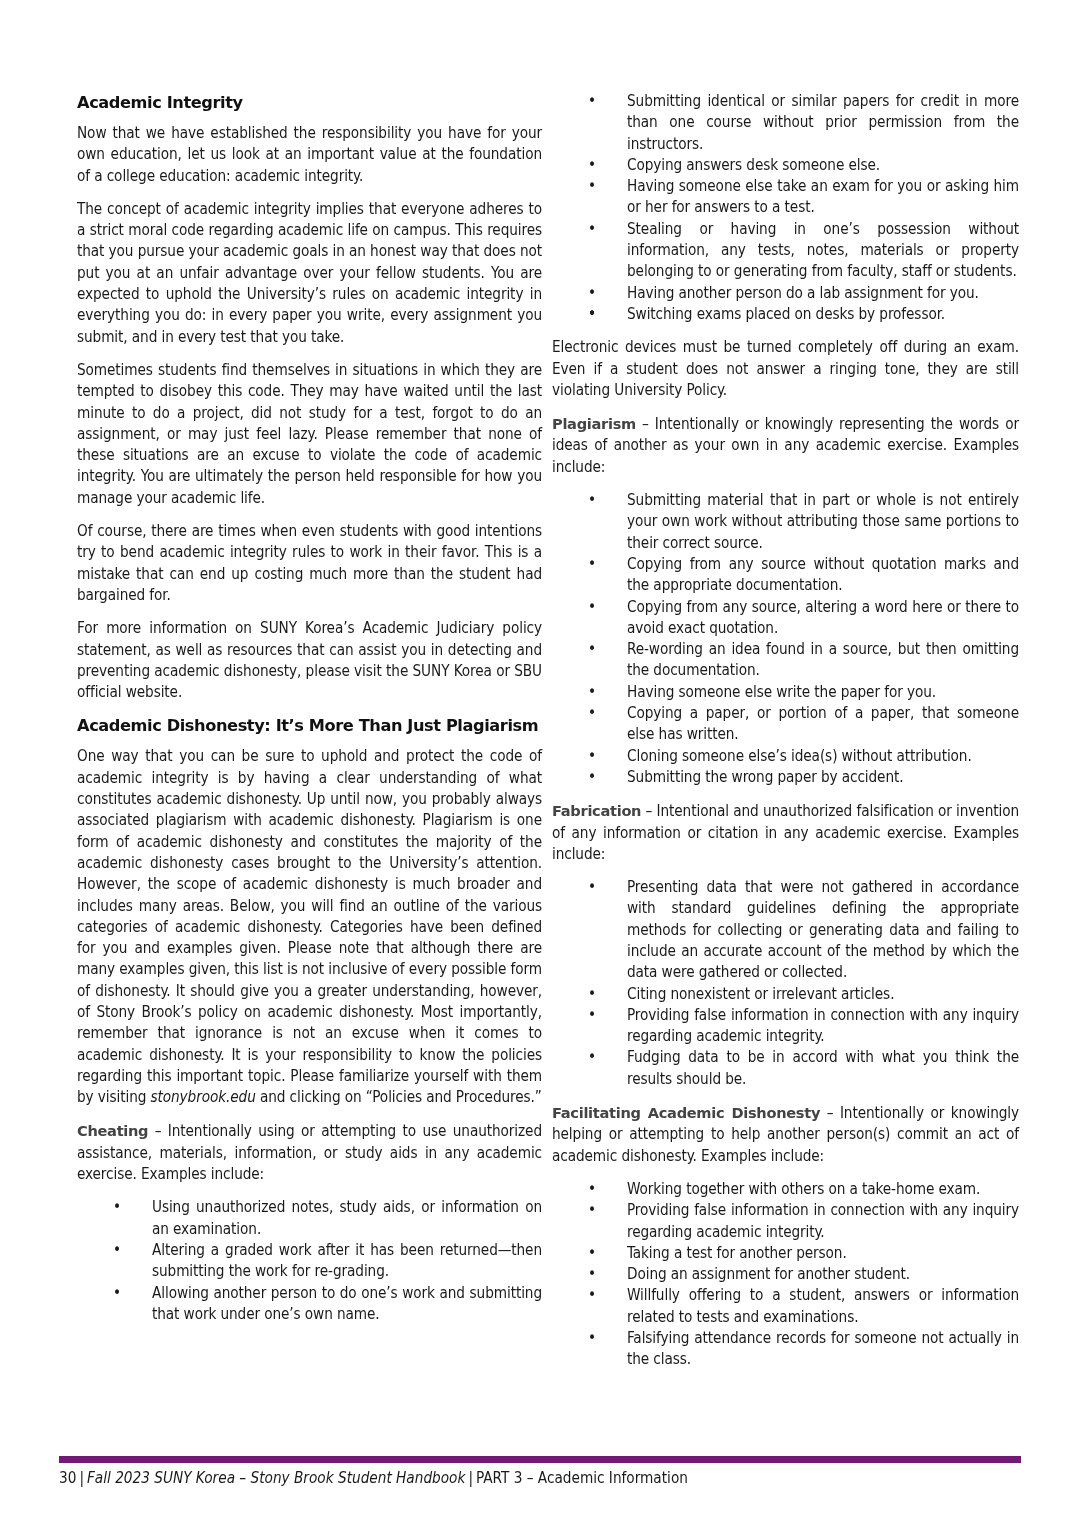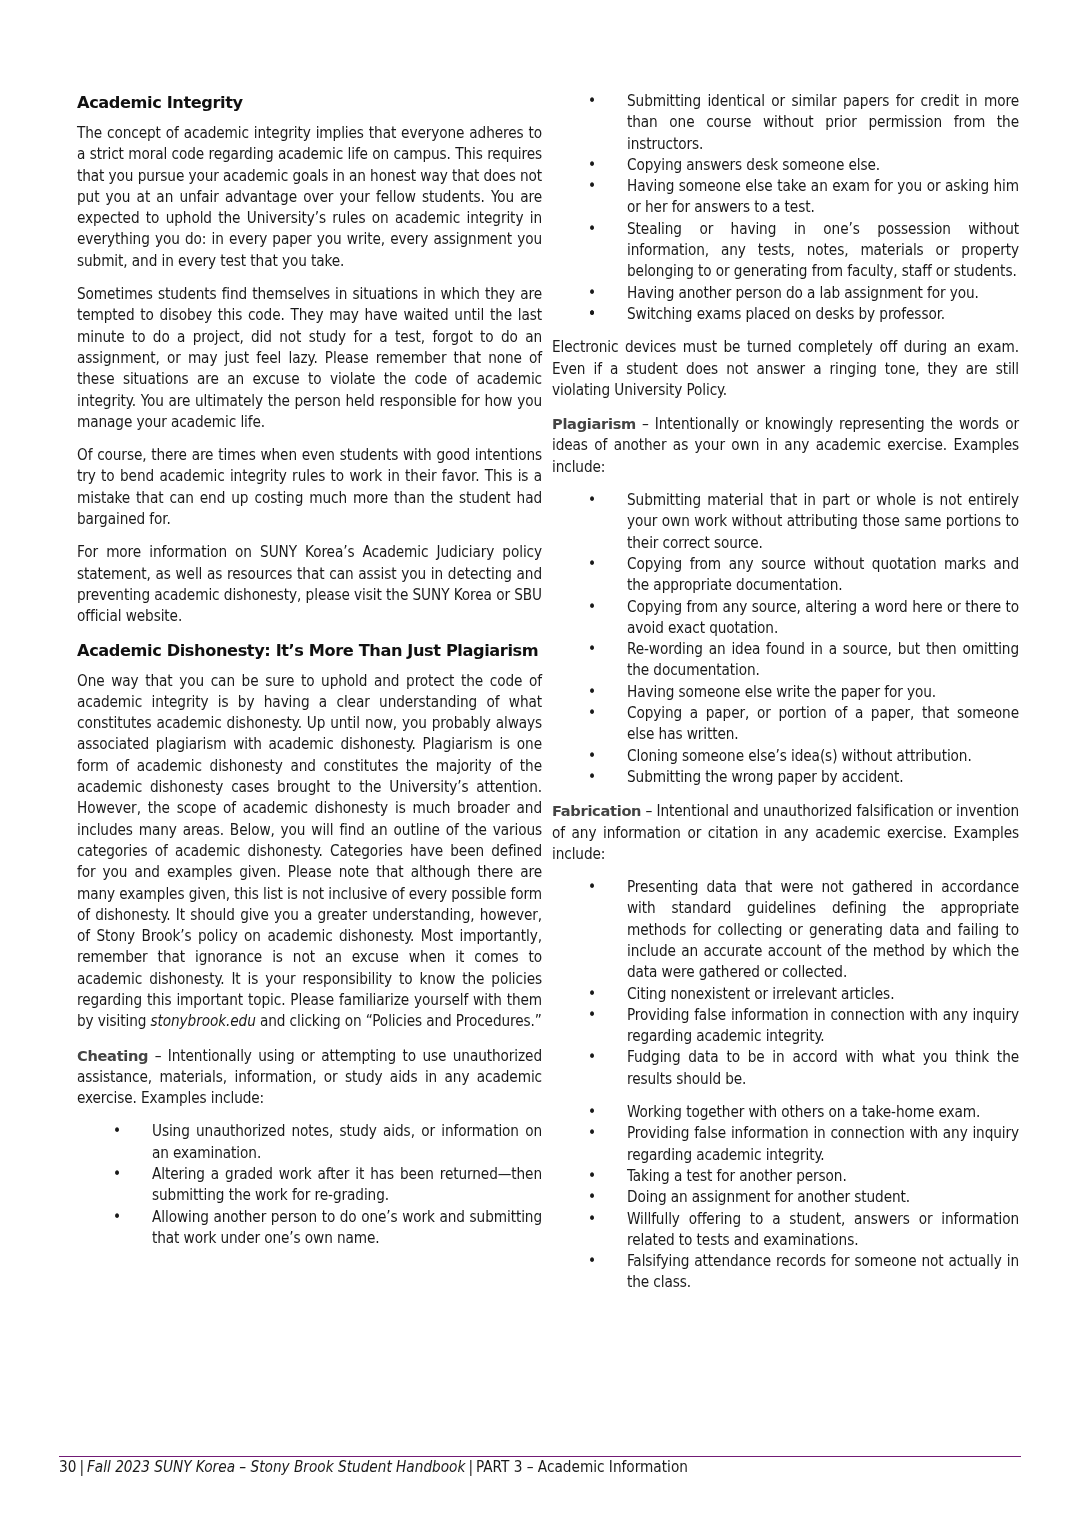--- a/index.html
+++ b/index.html
@@ -23,30 +23,31 @@
   p { margin: 0 0 12px 0; text-align: justify; }
   .term { font-weight: bold; color: #444; font-family: "DejaVu Sans", sans-serif; font-size: 14.6px; letter-spacing: -0.3px;}
   ul { list-style: none; margin: 0 0 12px 0; padding: 0; }
   li { position: relative; padding-left: 75px; text-align: justify; }
   li .bullet {
     position: absolute; left: 35px; top: 0; width: 10px; text-align: center;
   }
   em { font-style: italic; }
   #footer {
     position: absolute; left: 59px; top: 1456px; width: 962px;
-    border-top: 1px solid #701a75; 
+    border-top: 7px solid #701a75; padding-top: 5px;
     font-size: 15.2px; line-height: 20px; color: #1a1a1a;
   }
   #footer .sep { padding: 0 3px; }
 </style>
 </head>
 <body>
 
 <div id="col-left" class="col">
   <h2>Academic Integrity</h2>
+  <p>Now that we have established the responsibility you have for your own education, let us look at an important value at the foundation of a college education: academic integrity.</p>
   <p>The concept of academic integrity implies that everyone adheres to a strict moral code regarding academic life on campus. This requires that you pursue your academic goals in an honest way that does not put you at an unfair advantage over your fellow students. You are expected to uphold the University’s rules on academic integrity in everything you do: in every paper you write, every assignment you submit, and in every test that you take.</p>
   <p>Sometimes students find themselves in situations in which they are tempted to disobey this code. They may have waited until the last minute to do a project, did not study for a test, forgot to do an assignment, or may just feel lazy. Please remember that none of these situations are an excuse to violate the code of academic integrity. You are ultimately the person held responsible for how you manage your academic life.</p>
   <p>Of course, there are times when even students with good intentions try to bend academic integrity rules to work in their favor. This is a mistake that can end up costing much more than the student had bargained for.</p>
   <p>For more information on SUNY Korea’s Academic Judiciary policy statement, as well as resources that can assist you in detecting and preventing academic dishonesty, please visit the SUNY Korea or SBU official website.</p>
 
   <h2 style="margin-top:6px;">Academic Dishonesty: It’s More Than Just Plagiarism</h2>
   <p>
     <span>One way that you can be sure to uphold and protect the code of academic integrity is by having a clear understanding of what constitutes academic dishonesty. Up until now, you probably always associated plagiarism with academic dishonesty. Plagiarism is one form of academic dishonesty and constitutes the majority of the academic dishonesty cases brought to the University’s attention. However, the scope of academic dishonesty is much broader and includes many areas. Below, you will find an outline of the various categories of academic dishonesty. Categories have been defined for you and examples given. Please note that although there are many examples given, this list is not inclusive of every possible form of dishonesty. It should give you a greater understanding, however, of Stony Brook’s policy on academic dishonesty. Most importantly, remember that ignorance is not an excuse when it comes to academic dishonesty. It is your responsibility to know the policies regarding this important topic. Please familiarize yourself with them by visiting </span><em>stonybrook.edu</em><span> and clicking on “Policies and Procedures.”</span>
   </p>
 
@@ -90,20 +91,23 @@
   <p>
     <span class="term">Fabrication</span><span> – Intentional and unauthorized falsification or invention of any information or citation in any academic exercise. Examples include:</span>
   </p>
   <ul>
     <li><span class="bullet">•</span><span>Presenting data that were not gathered in accordance with standard guidelines defining the appropriate methods for collecting or generating data and failing to include an accurate account of the method by which the data were gathered or collected.</span></li>
     <li><span class="bullet">•</span><span>Citing nonexistent or irrelevant articles.</span></li>
     <li><span class="bullet">•</span><span>Providing false information in connection with any inquiry regarding academic integrity.</span></li>
     <li><span class="bullet">•</span><span>Fudging data to be in accord with what you think the results should be.</span></li>
   </ul>
 
+  <p>
+    <span class="term">Facilitating Academic Dishonesty</span><span> – Intentionally or knowingly helping or attempting to help another person(s) commit an act of academic dishonesty. Examples include:</span>
+  </p>
   <ul>
     <li><span class="bullet">•</span><span>Working together with others on a take-home exam.</span></li>
     <li><span class="bullet">•</span><span>Providing false information in connection with any inquiry regarding academic integrity.</span></li>
     <li><span class="bullet">•</span><span>Taking a test for another person.</span></li>
     <li><span class="bullet">•</span><span>Doing an assignment for another student.</span></li>
     <li><span class="bullet">•</span><span>Willfully offering to a student, answers or information related to tests and examinations.</span></li>
     <li><span class="bullet">•</span><span>Falsifying attendance records for someone not actually in the class.</span></li>
   </ul>
 </div>
 

